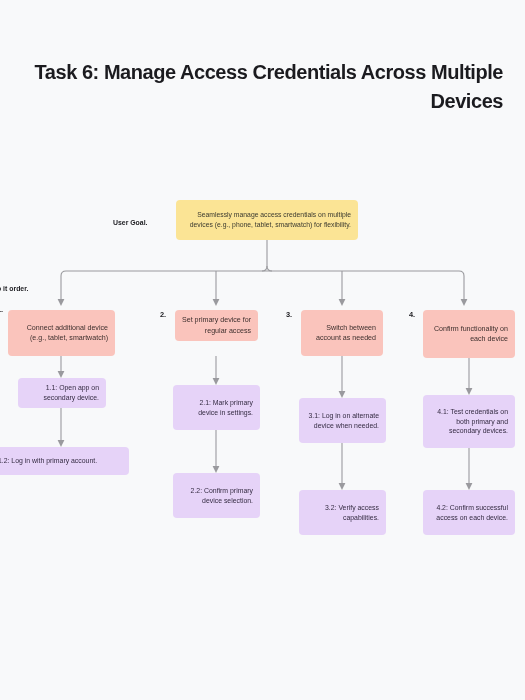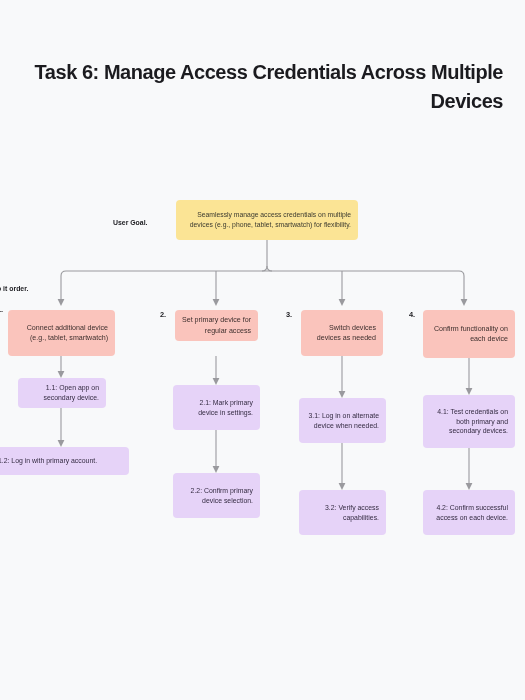--- a/index.html
+++ b/index.html
@@ -157,21 +157,21 @@
   <div class="node node-step" style="left:8px; top:310px; width:107px; height:46px;">Connect additional device (e.g., tablet, smartwatch)</div>
   <div class="node node-sub" style="left:18px; top:378px; width:88px; height:30px;">1.1: Open app on secondary device.</div>
   <div class="node node-sub" style="left:-34px; top:447px; width:163px; height:28px;">1.2: Log in with primary account.</div>
 
   <div class="num-label" style="left:160px; top:310px;">2.</div>
   <div class="node node-step" style="left:175px; top:310px; width:83px; height:31px;">Set primary device for regular access</div>
   <div class="node node-sub" style="left:173px; top:385px; width:87px; height:45px;">2.1: Mark primary device in settings.</div>
   <div class="node node-sub" style="left:173px; top:473px; width:87px; height:45px;">2.2: Confirm primary device selection.</div>
 
   <div class="num-label" style="left:286px; top:310px;">3.</div>
-  <div class="node node-step" style="left:301px; top:310px; width:82px; height:46px;">Switch devices devices as needed</div>
+  <div class="node node-step" style="left:301px; top:310px; width:82px; height:46px;">Switch between account as needed</div>
   <div class="node node-sub" style="left:299px; top:398px; width:87px; height:45px;">3.1: Log in on alternate device when needed.</div>
   <div class="node node-sub" style="left:299px; top:490px; width:87px; height:45px;">3.2: Verify access capabilities.</div>
 
   <div class="num-label" style="left:409px; top:310px;">4.</div>
   <div class="node node-step" style="left:423px; top:310px; width:92px; height:48px;">Confirm functionality on each device</div>
   <div class="node node-sub" style="left:423px; top:395px; width:92px; height:53px;">4.1: Test credentials on both primary and secondary devices.</div>
   <div class="node node-sub" style="left:423px; top:490px; width:92px; height:45px;">4.2: Confirm successful access on each device.</div>
 
 </div>
 

